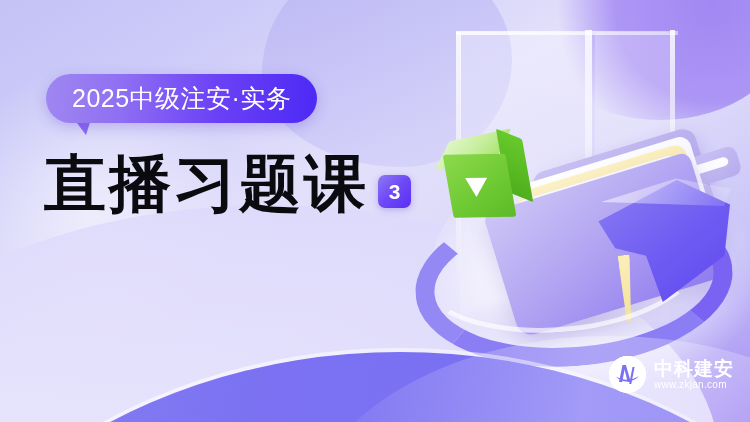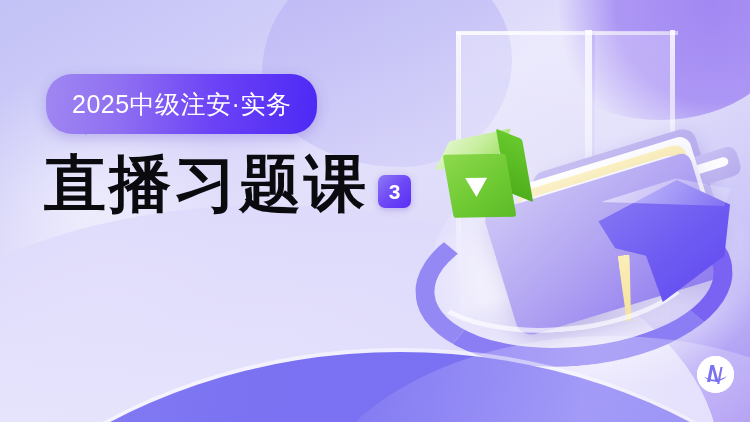--- a/index.html
+++ b/index.html
@@ -68,21 +68,21 @@
   .band-shine{
     left:300px;top:336px;width:620px;height:200px;border-radius:50% 50% 0 0/100% 100% 0 0;
     background:linear-gradient(100deg,rgba(255,255,255,0) 0%,rgba(255,255,255,.55) 45%,rgba(255,255,255,.15) 100%);
     opacity:.55;
   }
 
   
   #badge-wrap{position:absolute;left:46px;top:74px;}
   #badge{
     position:relative;display:flex;align-items:center;justify-content:center;
-    height:60px;padding:0 26px;border-radius:26px;
+    height:49px;padding:0 26px;border-radius:26px;
     background:linear-gradient(95deg,#9f87f1 0%,#8f6ff2 28%,#6c42f6 62%,#4c29f5 100%);
     box-shadow:0 4px 14px rgba(80,45,200,.24);
   }
   #badge-text{
     color:#fff;font-size:25px;line-height:1;letter-spacing:.5px;
     white-space:nowrap;font-weight:400;
   }
   .badge-tail{
     position:absolute;left:28px;top:45px;width:0;height:0;
     border-left:12px solid transparent;border-right:5px solid transparent;
@@ -283,15 +283,19 @@
 
   <div id="logo">
     <div id="logo-mark">
       <svg width="37" height="37" viewBox="0 0 37 37" aria-hidden="true">
         <circle cx="18.5" cy="18.5" r="18.5" fill="#ffffff"></circle>
         <path d="M13.5 9 L10 26 L13.2 26 L15.6 13.5 L18.6 26 L21.8 26 L16.9 9 Z" fill="#7b72f2"></path>
         <path d="M23.5 11 L25.6 11 L22.3 28 L20.2 28 Z" fill="#7b72f2"></path>
         <path d="M7 20.5 C13 24.5 23 25 30 20 C24 27 13 27.5 7 20.5 Z" fill="#7b72f2"></path>
       </svg>
     </div>
+    <div id="logo-text">
+      <span id="logo-name">中科建安</span>
+      <span id="logo-url">www.zkjan.com</span>
+    </div>
   </div>
 
 </div>
 
 </body></html>

